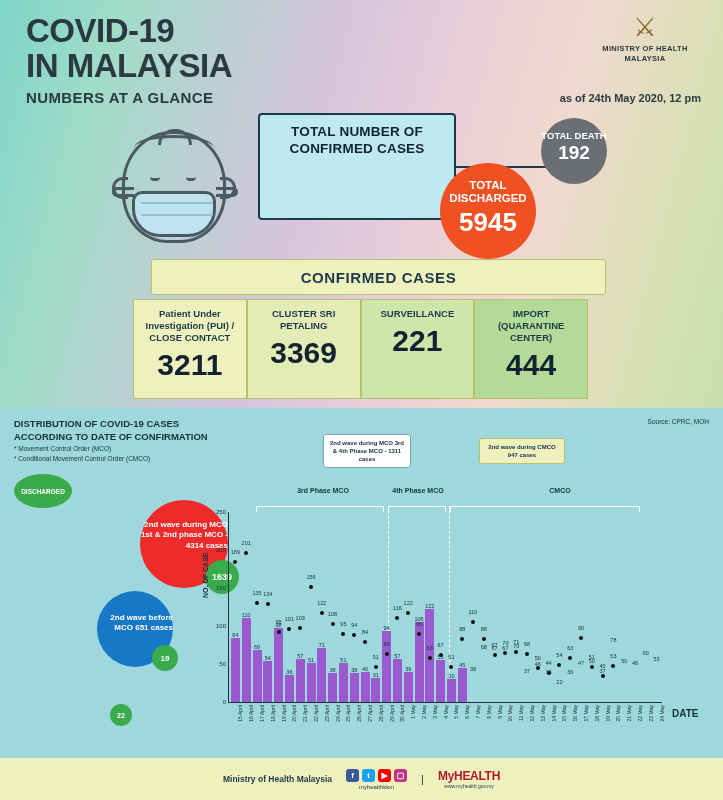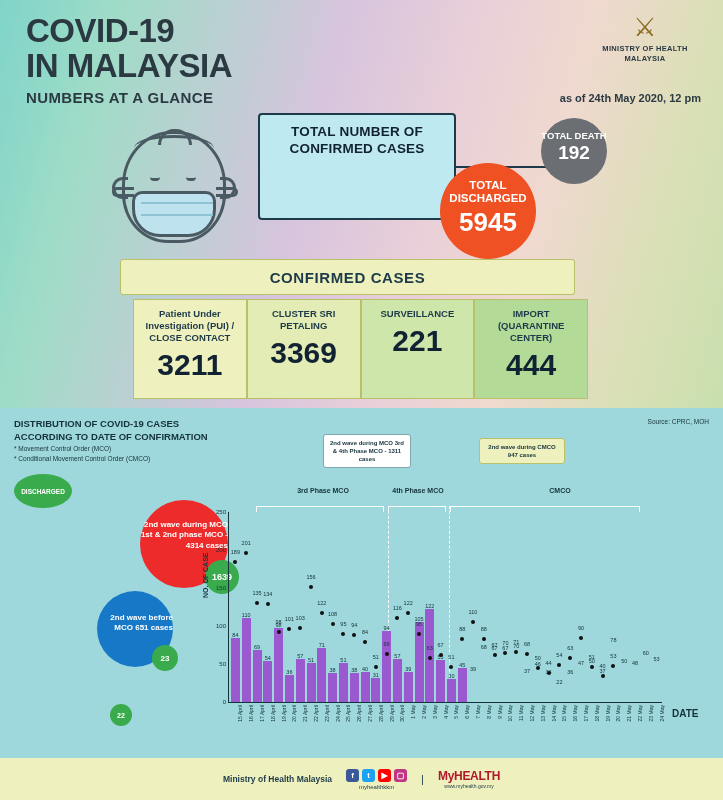--- a/index.html
+++ b/index.html
@@ -84,21 +84,21 @@
     position:absolute; left:541px; top:118px; width:66px; height:66px;
     border-radius:50%; background:#6b6f73; color:#fff; text-align:center;
   }
   .death-circle .lbl { font-size:9.5px; font-weight:bold; padding-top:13px; line-height:1.15;}
   .death-circle .num { font-size:19px; font-weight:bold;}
 
   .connector { position:absolute; background:#1d3a4a; height:2px; }
 
   
   .banner {
-    position:absolute; left:120px; top:259px; width:455px; height:36px;
+    position:absolute; left:151px; top:259px; width:455px; height:36px;
     background:#eef0bd; border:1px solid #b9c06a; border-radius:3px;
     display:flex; align-items:center; justify-content:center;
     font-size:15px; font-weight:bold; color:#1d3a4a; letter-spacing:.6px;
   }
   .cards { position:absolute; left:133px; top:299px; width:455px; height:100px; display:flex; }
   .card { flex:1; border:1px solid #b9c06a; text-align:center; }
   .card .lbl { font-size:9.5px; font-weight:bold; color:#1d3a4a; padding:8px 4px 0; line-height:1.25;}
   .card .num { font-size:30px; font-weight:bold; color:#123; margin-top:4px;}
   .c1 { background:#eef0bd; }
   .c2 { background:#e2ecb4; }
@@ -259,21 +259,21 @@
       <div>* Conditional Movement Control Order (CMCO)</div>
     </div>
     <div class="source">Source: CPRC, MOH</div>
 
     <div class="discharged-pill">DISCHARGED</div>
 
     <div class="bubble b-red">2nd wave during MCO 1st &amp; 2nd phase MCO - 4314 cases</div>
     <div class="b-red-badge">1639</div>
 
     <div class="bubble b-blue">2nd wave before MCO 651 cases</div>
-    <div class="b-blue-badge">23</div>
+    <div class="b-blue-badge">19</div>
 
     <div class="b-orange-badge">22</div>
 
     <div class="callout co1">2nd wave during MCO 3rd &amp; 4th Phase MCO - 1311 cases</div>
     <div class="callout co2">2nd wave during CMCO 947 cases</div>
 
     <div class="phase-lbl" style="left:268px; top:78px; width:110px;">3rd Phase MCO</div>
     <div class="phase-lbl" style="left:382px; top:78px; width:72px;">4th Phase MCO</div>
     <div class="phase-lbl" style="left:470px; top:78px; width:180px;">CMCO</div>
 

